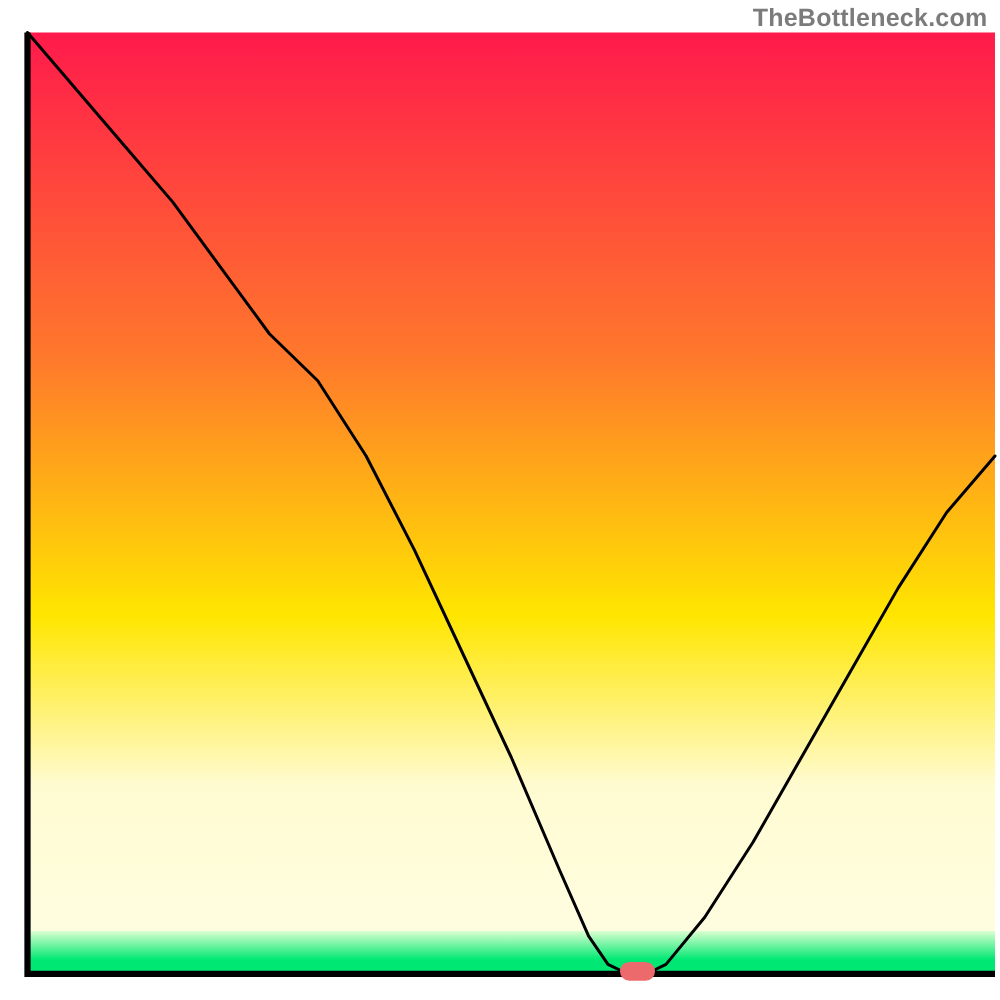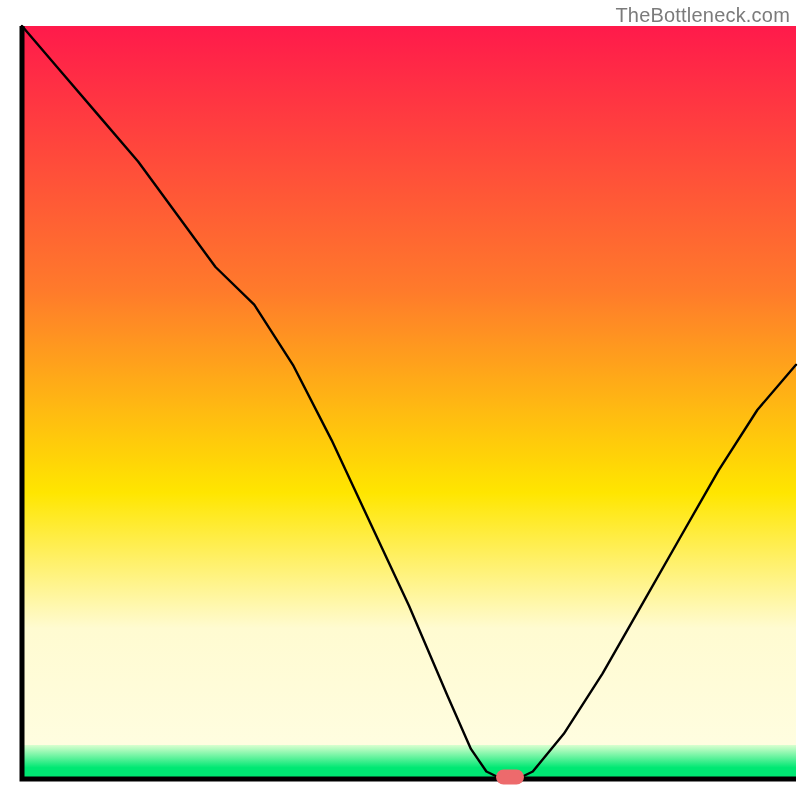--- a/index.html
+++ b/index.html
@@ -1,20 +1,21 @@
 <!DOCTYPE html>
 <html><head>
 <meta charset="utf-8">
 <style>
   * { margin: 0; padding: 0; box-sizing: border-box; }
   html, body { width: 800px; height: 800px; overflow: hidden; background: #fff; }
   .stage {
     position: relative;
     width: 800px;
     height: 800px;
+    font-weight: bold;
   }
   .watermark {
     position: absolute;
     top: 4px;
     right: 10px;
     font-family: Arial, Helvetica, sans-serif;
     font-size: 20px;
     color: #7b7b7b;
     letter-spacing: 0.2px;
     z-index: 50;

